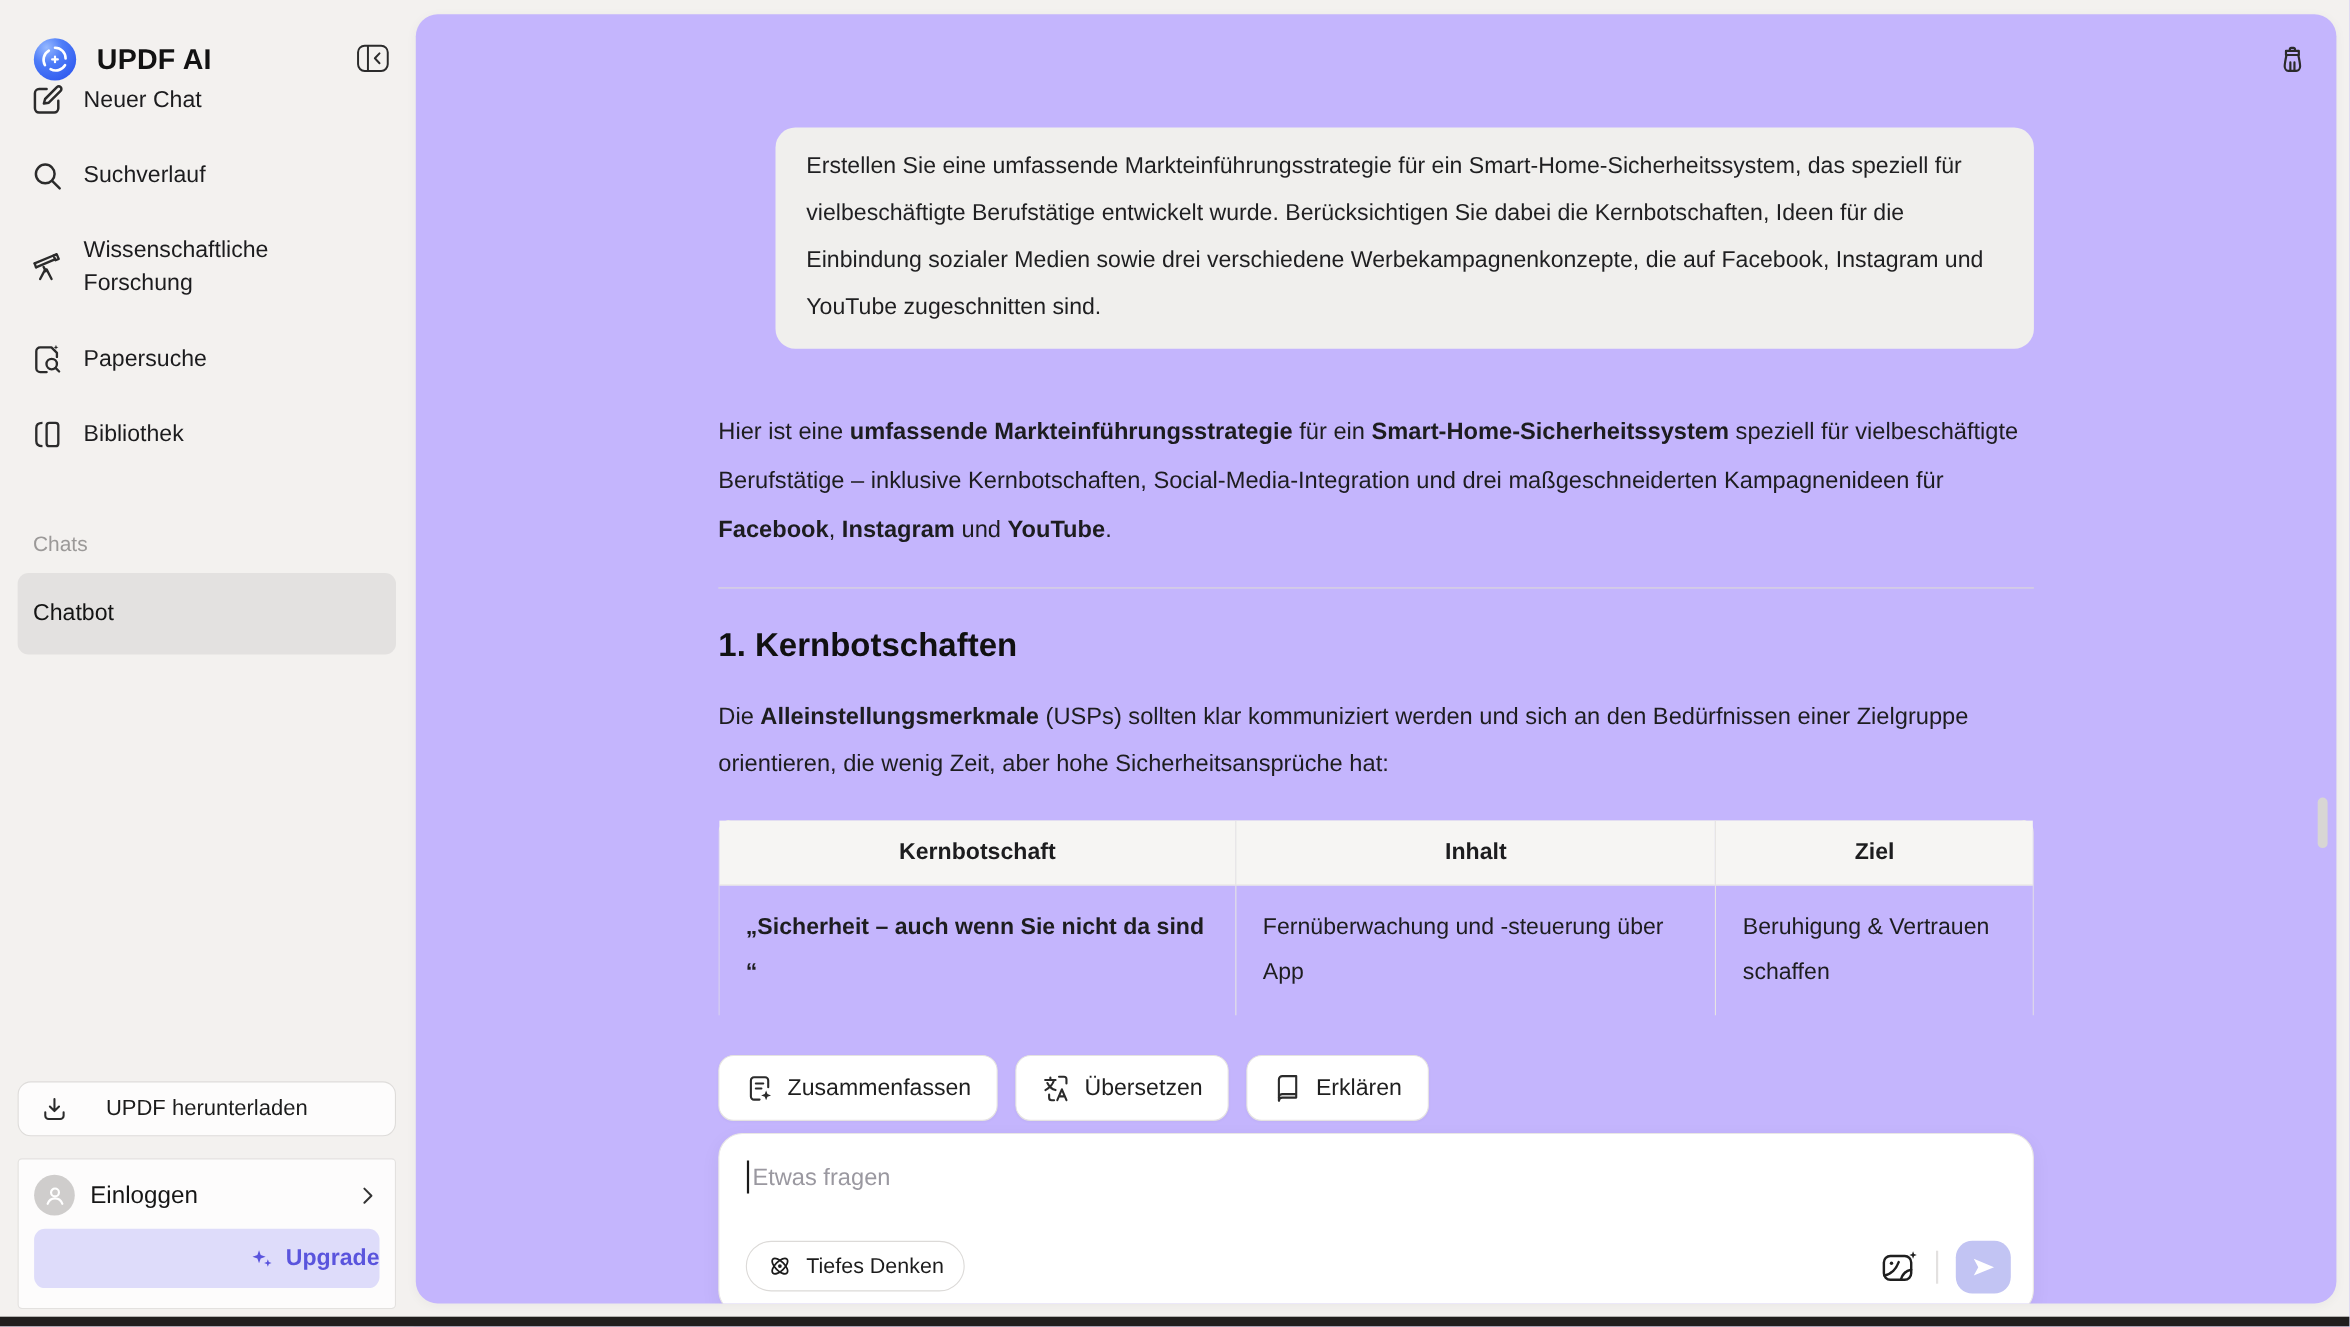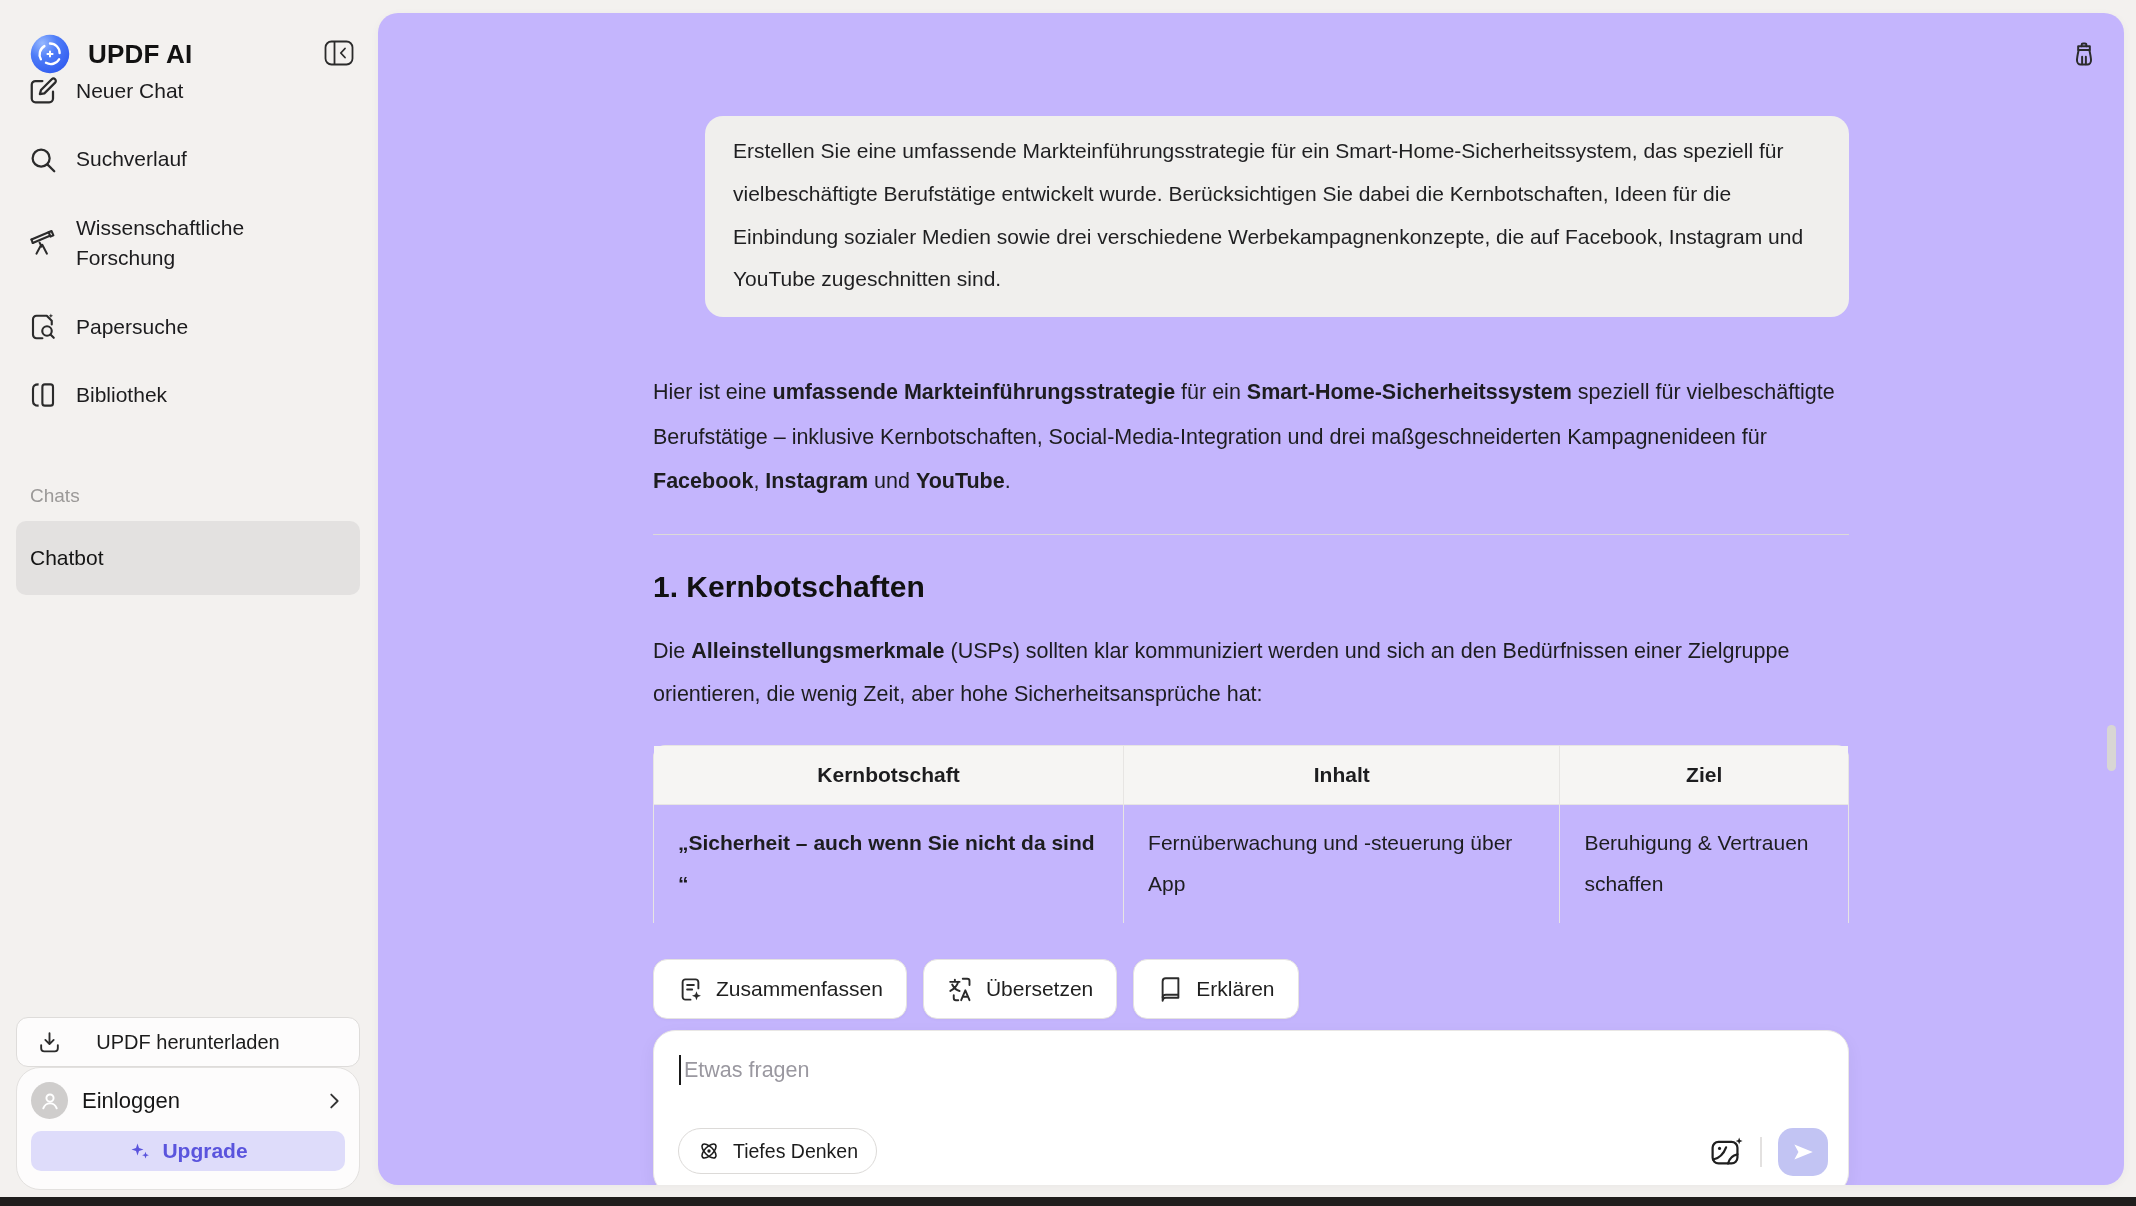--- a/index.html
+++ b/index.html
@@ -38,32 +38,32 @@
   .sidebar-bottom { position:absolute; left:16px; right:16px; bottom:16px; }
   .download-btn {
     width:100%; height:50px; border-radius:12px; background:#fdfcfc;
     border:1px solid #deDCda; display:flex; align-items:center;
     font-size:20px; color:#1c1c1c; cursor:pointer; position:relative;
     font-family:inherit;
   }
   .download-btn .dico { position:absolute; left:20px; width:25px; height:25px; color:#2b2b2b; }
   .download-btn .dlabel { margin:0 auto; }
   .account-card {
-    border:1px solid #e3e1df; border-radius:24px;
+    margin-top:20px; border:1px solid #e3e1df; border-radius:4px;
     background:#fdfcfc; padding:14px 14px 18px 14px;
   }
   .login-row { display:flex; align-items:center; gap:14px; cursor:pointer; }
   .avatar { width:37px; height:37px; border-radius:50%; background:#cfcdcc; display:flex; align-items:center; justify-content:center; }
   .avatar svg { width:26px; height:26px; }
   .login-label { font-size:22px; color:#161616; font-weight:500; }
   .login-chevron { margin-left:auto; width:22px; height:22px; color:#333; }
   .upgrade-btn {
-    margin-top:12px; width:100%; height:40px; border:none; border-radius:10px;
+    margin-top:12px; width:100%; height:54px; border:none; border-radius:10px;
     background:#dedcfa; color:#5a54dd; font-size:21px; font-weight:700;
-    display:flex; align-items:center; justify-content:center; gap:10px; cursor:pointer;
+    display:flex; align-items:center; justify-content:flex-end; gap:10px; cursor:pointer;
     font-family:inherit;
   }
   .upgrade-btn svg { width:24px; height:24px; }
 
   
   .main-panel {
     position:absolute; left:378px; top:13px; right:12px; bottom:21px;
     background:#c4b5fd; border-radius:20px;
     box-shadow:0 2px 10px rgba(0,0,0,.04);
     overflow:hidden;

